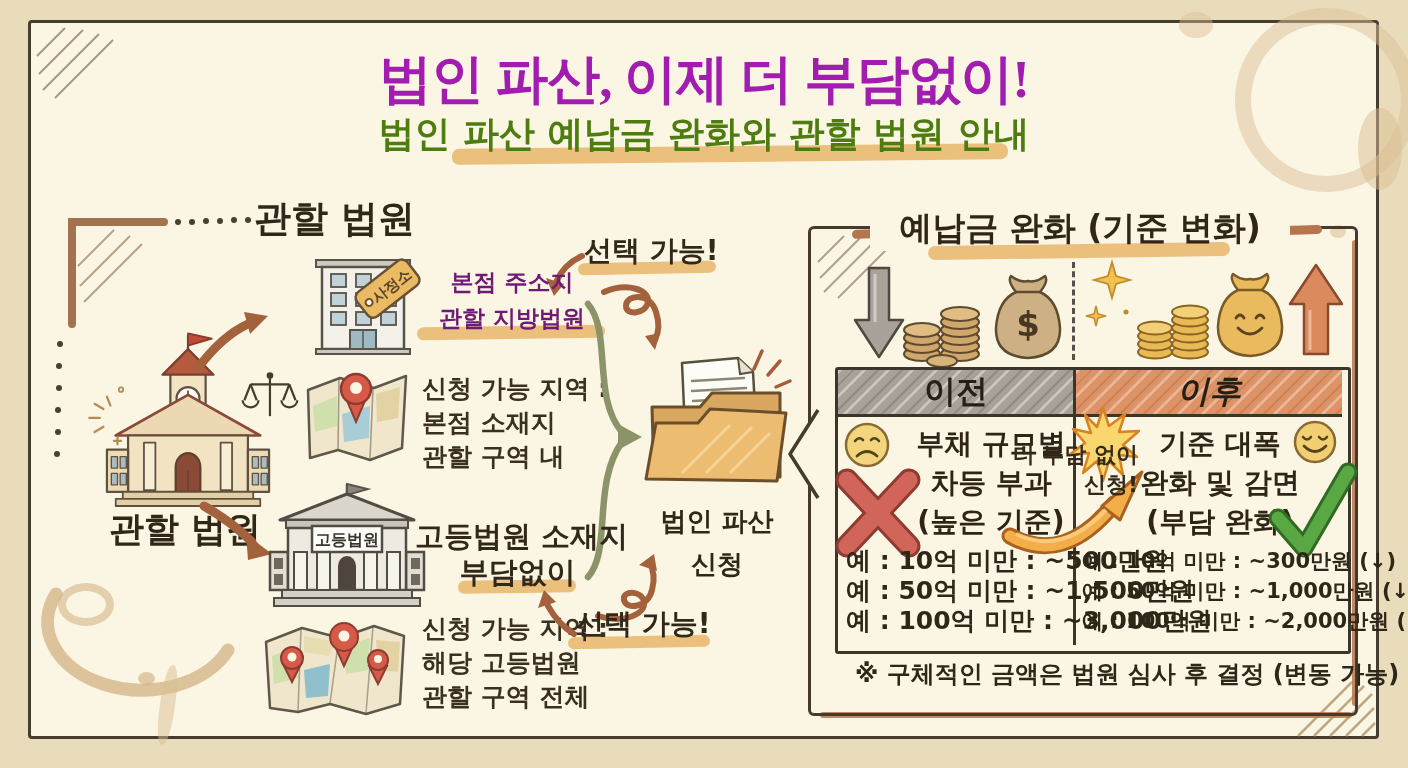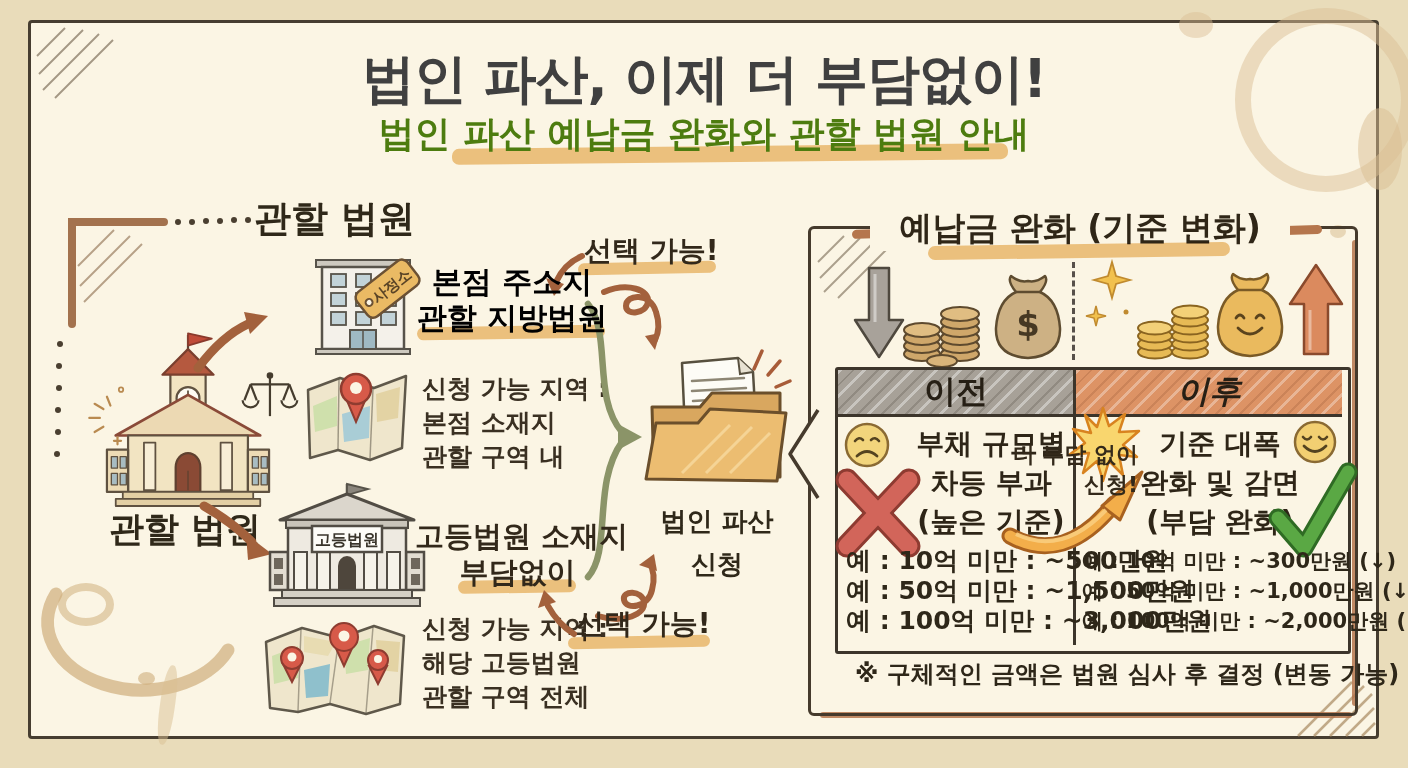--- a/index.html
+++ b/index.html
@@ -47,21 +47,21 @@
   <svg class="abs" style="left:1288px;top:682px;z-index:2;" width="88" height="56" viewBox="0 0 88 56">
     <g stroke="#a98a60" stroke-width="2.5" opacity=".7">
       <line x1="10" y1="54" x2="64" y2="0"></line>
         <line x1="26" y1="54" x2="76" y2="4"></line>
         <line x1="42" y1="54" x2="84" y2="12"></line>
         <line x1="58" y1="54" x2="86" y2="26"></line>
         <line x1="74" y1="54" x2="87" y2="41"></line>
     </g>
   </svg>
 
-  <div class="abs txt center nowrap" style="left:254px;top:44px;width:900px;font-size:53px;color:#404040;letter-spacing:-1px;z-index:3;">법인 파산, 이제 더 부담없이!</div>
+  <div class="abs txt center nowrap" style="left:254px;top:44px;width:900px;font-size:53px;color:#a21caf;letter-spacing:-1px;z-index:3;font-family:Liberation Serif, serif;">법인 파산, 이제 더 부담없이!</div>
   <div class="abs hl" style="left:452px;top:146px;width:556px;height:16px;transform:rotate(-0.6deg);z-index:3;"></div>
   <div class="abs txt center nowrap" style="left:304px;top:110px;width:800px;font-size:36px;color:#4d7c0f;z-index:4;">법인 파산 예납금 완화와 관할 법원 안내</div>
 
   <svg class="abs" style="left:52px;top:204px;z-index:3;" width="220" height="260" viewBox="0 0 220 260">
     <path d="M20,120 V18 H112" fill="none" stroke="#a3724e" stroke-width="8" stroke-linecap="round"></path>
     <g stroke="#8a6a4a" stroke-width="2" opacity=".6">
       <line x1="26" y1="62" x2="62" y2="26"></line>
         <line x1="28" y1="82" x2="78" y2="32"></line>
         <line x1="32" y1="98" x2="90" y2="40"></line>
     </g>
@@ -156,21 +156,21 @@
     <line x1="61" y1="78" x2="61" y2="97" stroke="#57534a" stroke-width="1.5"></line>
     <rect x="14" y="97" width="94" height="5" fill="#cdc9bf" stroke="#57534a" stroke-width="2"></rect>
     <g transform="translate(60,56) rotate(-38)">
       <rect x="0" y="-15" width="64" height="31" rx="7" fill="#eaba64" stroke="#6b5134" stroke-width="2.5"></rect>
       <circle cx="9" cy="0" r="3.5" fill="#fbf5e4" stroke="#6b5134" stroke-width="2"></circle>
       <text x="37" y="6" text-anchor="middle" font-size="15" font-weight="bold" fill="#5a4426">사정소</text>
     </g>
   </svg>
 
   <div class="abs hl" style="left:417px;top:326px;width:188px;height:13px;transform:rotate(-0.8deg);z-index:3;"></div>
-  <div class="abs txt center" style="left:412px;top:264px;width:200px;font-size:30px;line-height:36px;color:#000000;z-index:4;">
+  <div class="abs txt center" style="left:412px;top:264px;width:200px;font-size:23px;line-height:36px;color:#701a75;z-index:4;">
     <div class="nowrap">본점 주소지</div>
     <div class="nowrap">관할 지방법원</div>
   </div>
 
   <svg class="abs" style="left:300px;top:364px;z-index:3;" width="115" height="106" viewBox="0 0 115 106">
     <path d="M8,26 L40,14 L74,24 L106,12 L102,84 L70,96 L38,86 L10,94 Z" fill="#efe6cc" stroke="#5f584a" stroke-width="2.5" stroke-linejoin="round"></path>
     <polygon points="13,42 37,32 37,62 15,68" fill="#cfe0ac"></polygon>
     <polygon points="42,50 70,42 69,74 44,78" fill="#a9cdd6"></polygon>
     <polygon points="76,30 100,23 98,54 77,58" fill="#e3d3a4"></polygon>
     <polygon points="44,20 66,27 58,38 42,34" fill="#d8e6c0"></polygon>

